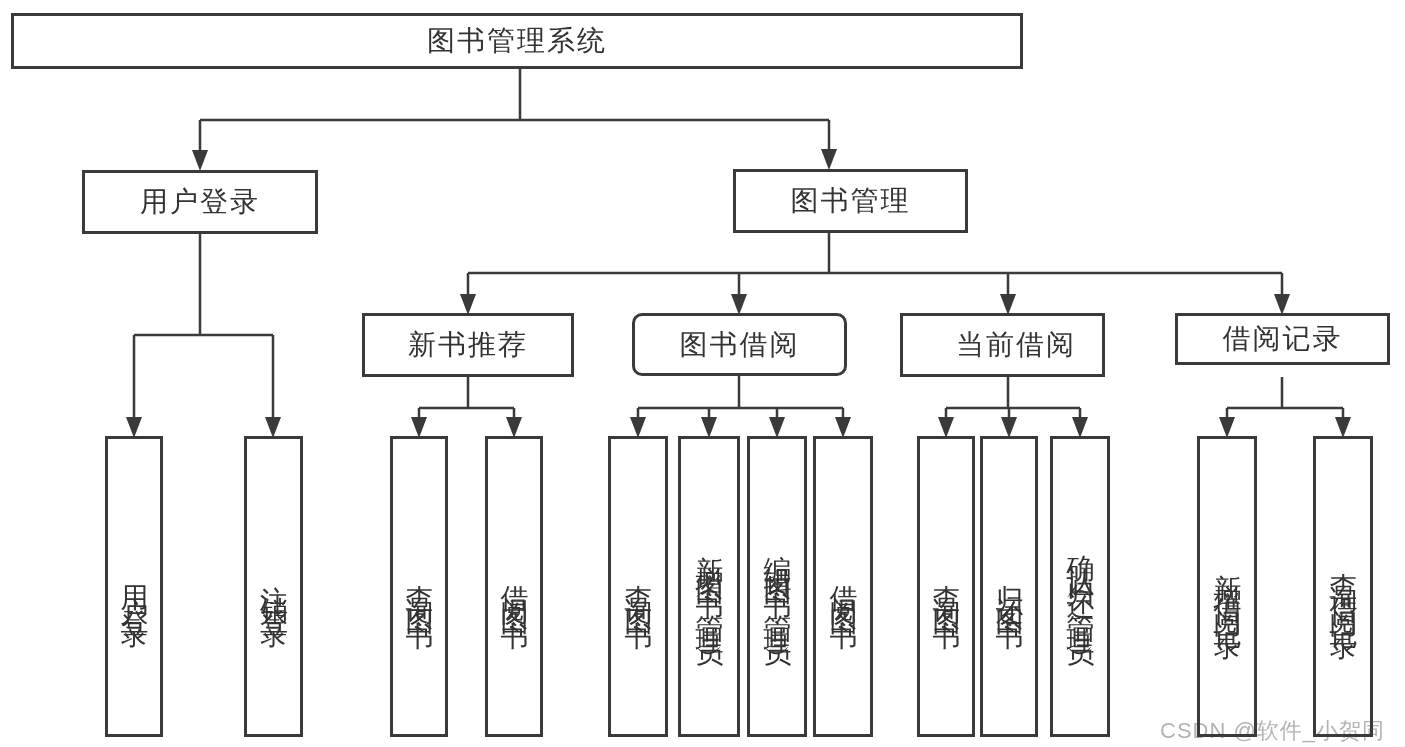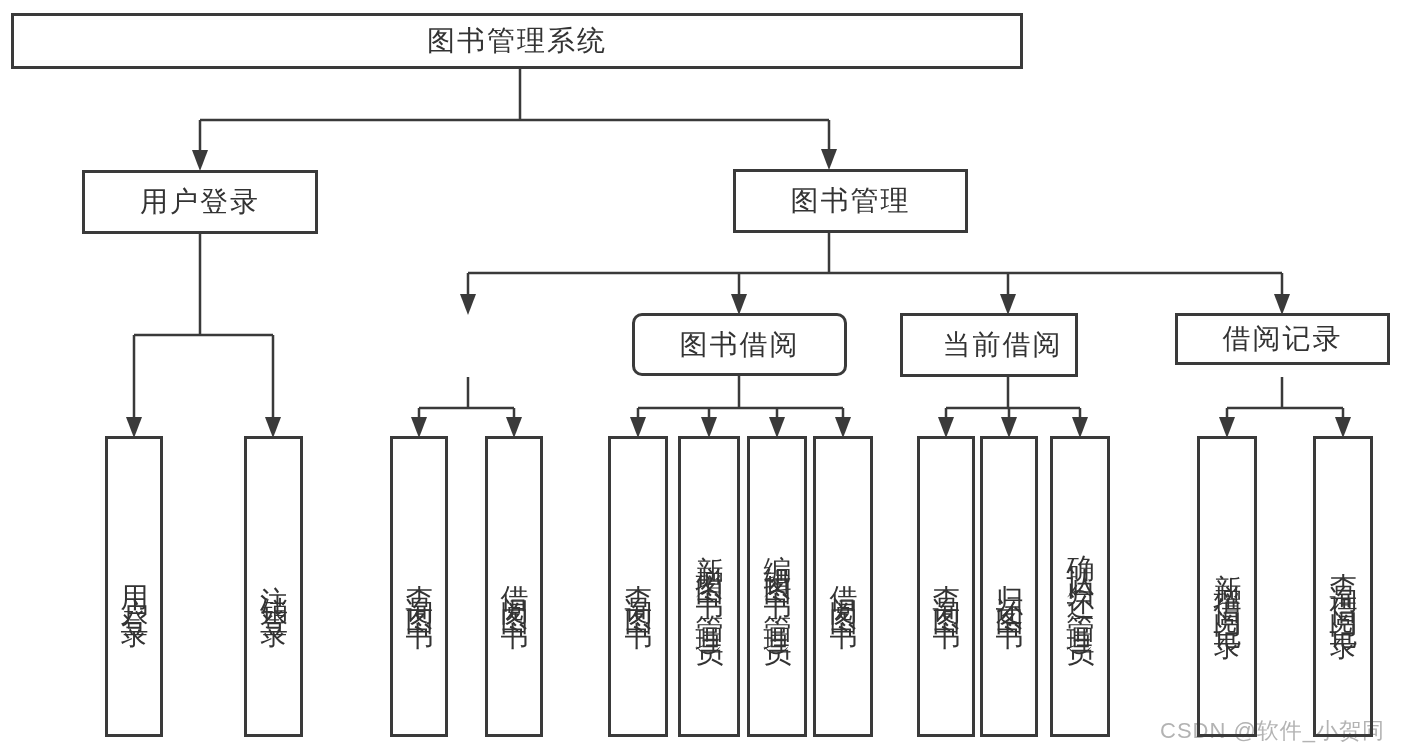--- a/index.html
+++ b/index.html
@@ -34,21 +34,21 @@
     text-orientation:mixed;
     letter-spacing:12px;
     top:436px;height:301px;
   }
   
   #n-root{left:11px;top:13px;width:1012px;height:56px;}
   #n-user{left:82px;top:170px;width:236px;height:64px;}
   #n-book{left:712px;top:169px;width:235px;height:64px;margin-left:21px;}
   #n-g1{left:362px;top:313px;width:212px;height:64px;}
   #n-g2{left:632px;top:313px;width:215px;height:63px;border-radius:10px;}
-  #n-g3{left:900px;top:313px;width:178px;height:64px;padding-left:27px;}
+  #n-g3{left:900px;top:313px;width:205px;height:64px;padding-left:27px;}
   #n-g4{left:1175px;top:313px;width:215px;height:52px;}
   
   #n-l1{left:105px;width:58px;}
   #n-l2{left:244px;width:59px;}
   #n-l3{left:390px;width:58px;}
   #n-l4{left:485px;width:58px;}
   #n-l5{left:608px;width:60px;}
   #n-l6{left:678px;width:62px;}
   #n-l7{left:747px;width:60px;}
   #n-l8{left:813px;width:60px;}
@@ -134,20 +134,21 @@
       <polygon points="1219,417 1235,417 1227,438"></polygon>
       <polygon points="1335,417 1351,417 1343,438"></polygon>
     </g>
   </svg>
 
   <div class="node h" id="n-root">图书管理系统</div>
 
   <div class="node h" id="n-user">用户登录</div>
   <div class="node h" id="n-book">图书管理</div>
 
+  <div class="node h" id="n-g1">新书推荐</div>
   <div class="node h" id="n-g2">图书借阅</div>
   <div class="node h" id="n-g3">当前借阅</div>
   <div class="node h" id="n-g4">借阅记录</div>
 
   <div class="node v" id="n-l1">用户登录</div>
   <div class="node v" id="n-l2">注销登录</div>
   <div class="node v" id="n-l3">查询图书</div>
   <div class="node v" id="n-l4">借阅图书</div>
   <div class="node v" id="n-l5">查询图书</div>
   <div class="node v" id="n-l6">新增图书（管理员）</div>

